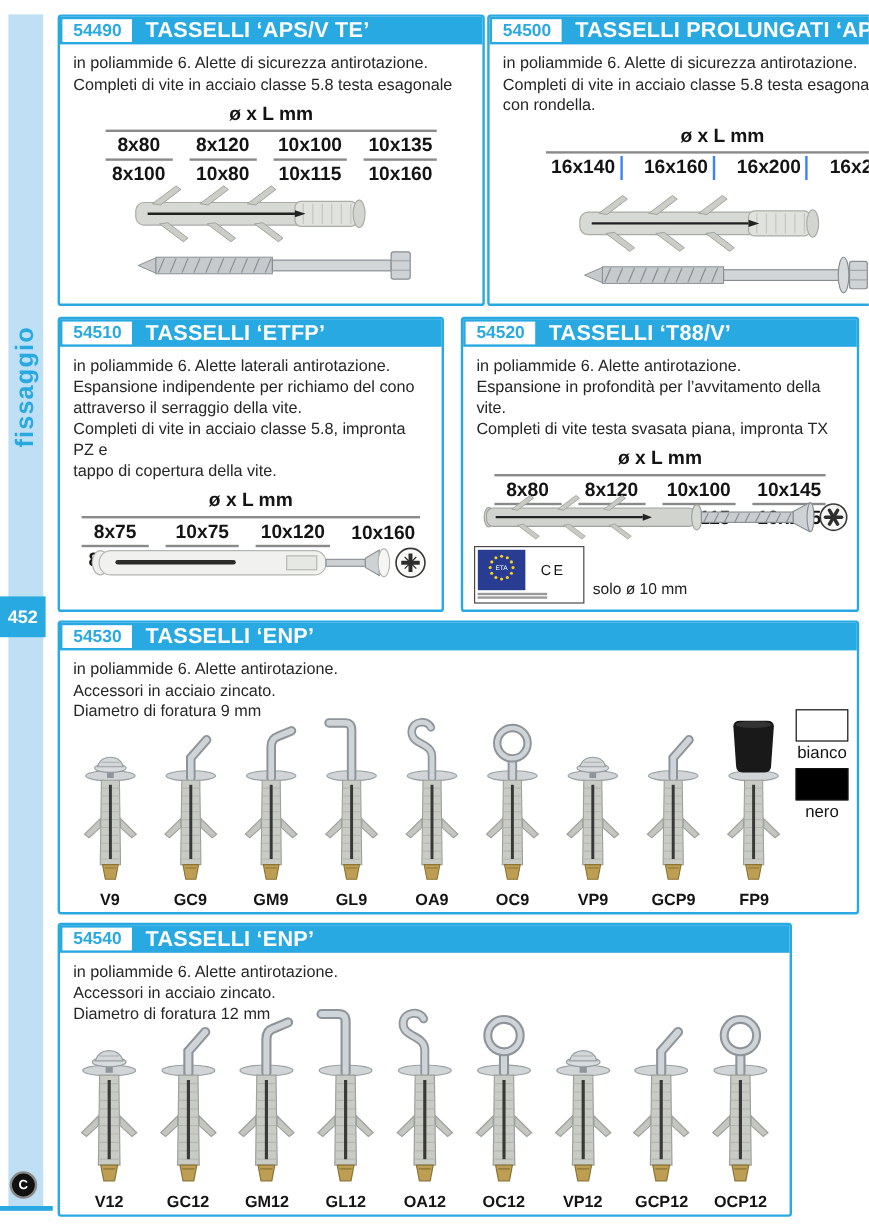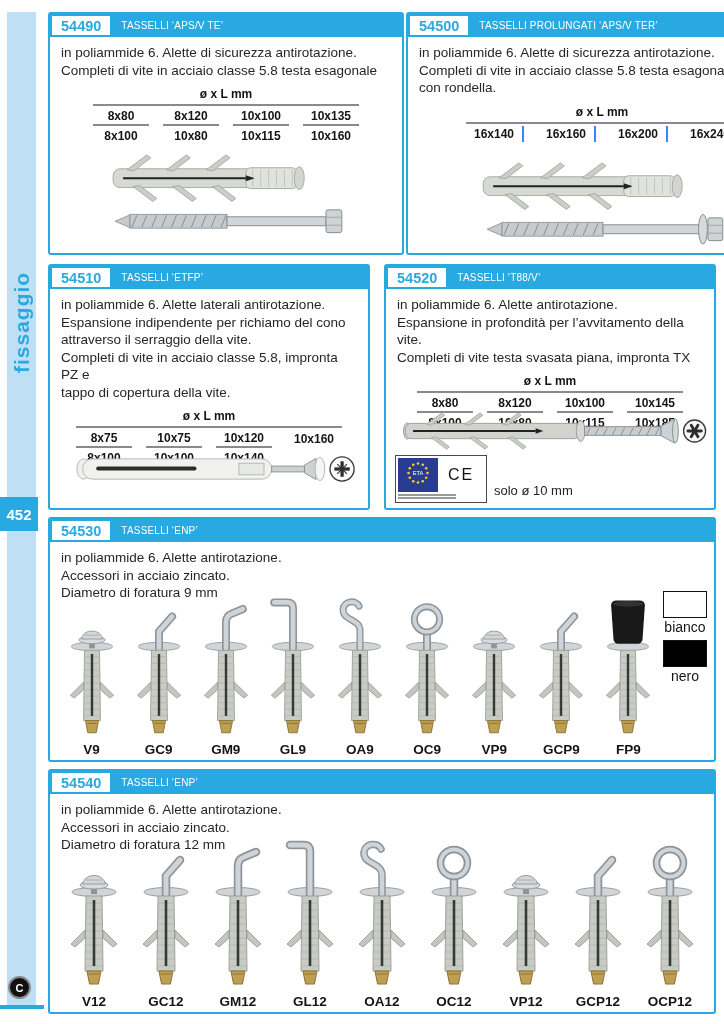--- a/index.html
+++ b/index.html
@@ -27,52 +27,52 @@
   }
   .sidebar-rule{position:absolute;left:0;top:1005px;width:44px;height:4px;background:#29a9e1;}
 
   
   .pbox{position:absolute;border:2.5px solid #29a9e1;border-radius:3px;background:#fff;box-sizing:border-box;}
   #b54490{left:48px;top:12px;width:356px;height:243px;}
   #b54500{left:406px;top:12px;width:392px;height:243px;}
   #b54510{left:48px;top:264px;width:322px;height:246px;}
   #b54520{left:384px;top:264px;width:332px;height:246px;}
   #b54530{left:48px;top:517px;width:668px;height:245px;}
-  #b54540{left:48px;top:769px;width:668px;height:245px;}
+  #b54540{left:48px;top:769px;width:612px;height:245px;}
 
   .hdr-bar{display:flex;align-items:stretch;background:#29a9e1;height:23px;}
   .code-chip{
     background:#fff;color:#29a9e1;font-weight:bold;font-size:14.5px;
     display:flex;align-items:center;padding:0 9px;margin:2px 0 2px 2px;
   }
   .box-title{
-    color:#fff;font-weight:normal;font-size:10px;display:flex;align-items:center;
+    color:#fff;font-weight:bold;font-size:18px;display:flex;align-items:center;
     margin-left:11px;letter-spacing:.2px;white-space:nowrap;
   }
   .desc{padding:7px 11px 0;font-size:13.5px;line-height:1.3;color:#262626;white-space:pre-line;}
 
-  .size-table{margin:5px auto 0;border-collapse:separate;border-spacing:14px 2px;font-size:12px;color:#141414;font-weight:bold;}
+  .size-table{margin:5px auto 0;border-collapse:separate;border-spacing:14px 2px;font-size:16px;color:#141414;font-weight:bold;}
   .size-table td{text-align:center;padding:1px 4px;min-width:48px;}
   .size-table td.hdr{border-bottom:2px solid #8a8a8a;padding-bottom:3px;}
   .size-table td.u{border-bottom:2px solid #8a8a8a;}
   .size-table.sep td.v{border-right:2px solid #3b82f6;}
 
   .img-wrap{position:absolute;left:0;right:0;display:flex;justify-content:center;}
   #b54490 .img-wrap{top:132px;}
   #b54500 .img-wrap{top:140px;}
   #b54510 .img-wrap{top:176px;}
   #b54520 .img-wrap{top:138px;}
   .img-wrap svg{display:block;}
 
   
   .ce-block{position:absolute;left:9px;bottom:5px;display:flex;align-items:flex-end;gap:7px;}
   .ce-outer{border:1px solid #4a4a4a;padding:2px;background:#fff;}
   .ce-top{display:flex;align-items:stretch;}
   .eta-svg{width:40px;height:34px;display:block;}
-  .ce-mark{width:46px;display:flex;align-items:center;justify-content:center;font-size:16px;color:#111;letter-spacing:2px;}
+  .ce-mark{width:46px;display:flex;align-items:center;justify-content:center;font-size:12px;color:#111;letter-spacing:2px;}
   .cap-bars{width:58px;margin-top:2px;}
   .cap-bars .bar{height:2px;background:#9a9a9a;margin:1px 0;}
   .ce-note{font-size:13px;color:#222;margin-bottom:5px;}
 
   
   .anchors-row{position:absolute;left:8px;bottom:3px;display:flex;align-items:flex-end;justify-content:space-around;}
   #b54530 .anchors-row{right:52px;}
   #b54540 .anchors-row{right:8px;}
   .anchor-item{display:flex;flex-direction:column;align-items:center;width:66px;}
   .anchor-item svg{width:60px;height:144px;display:block;}

